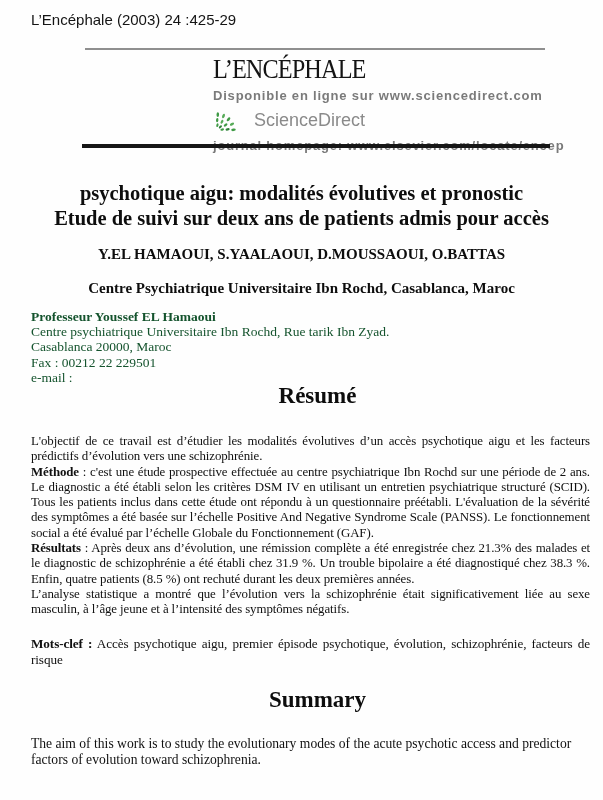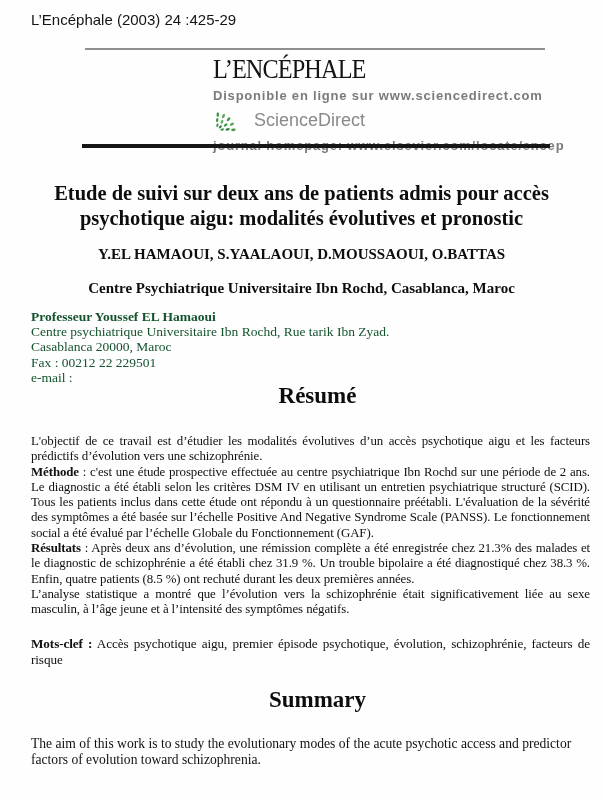--- a/index.html
+++ b/index.html
@@ -98,22 +98,22 @@
         </g>
       </svg>
       <span class="sd-text">ScienceDirect</span>
     </div>
     <div class="tagline second">journal homepage: www.elsevier.com/locate/encep</div>
   </div>
 
   <div class="rule-thick"></div>
 
   <div class="title">
+    <div>psychotique aigu: modalités évolutives et pronostic</div>
     <div>Etude de suivi sur deux ans de patients admis pour accès</div>
-    <div>psychotique aigu: modalités évolutives et pronostic</div>
   </div>
 
   <div class="authors">Y.EL HAMAOUI, S.YAALAOUI, D.MOUSSAOUI, O.BATTAS</div>
 
   <div class="affiliation">Centre Psychiatrique Universitaire Ibn Rochd, Casablanca, Maroc</div>
 
   <div class="correspondence">
     <div class="name">Professeur Youssef EL Hamaoui</div>
     <div>Centre psychiatrique Universitaire Ibn Rochd,  Rue tarik Ibn Zyad.</div>
     <div>Casablanca 20000, Maroc</div>

